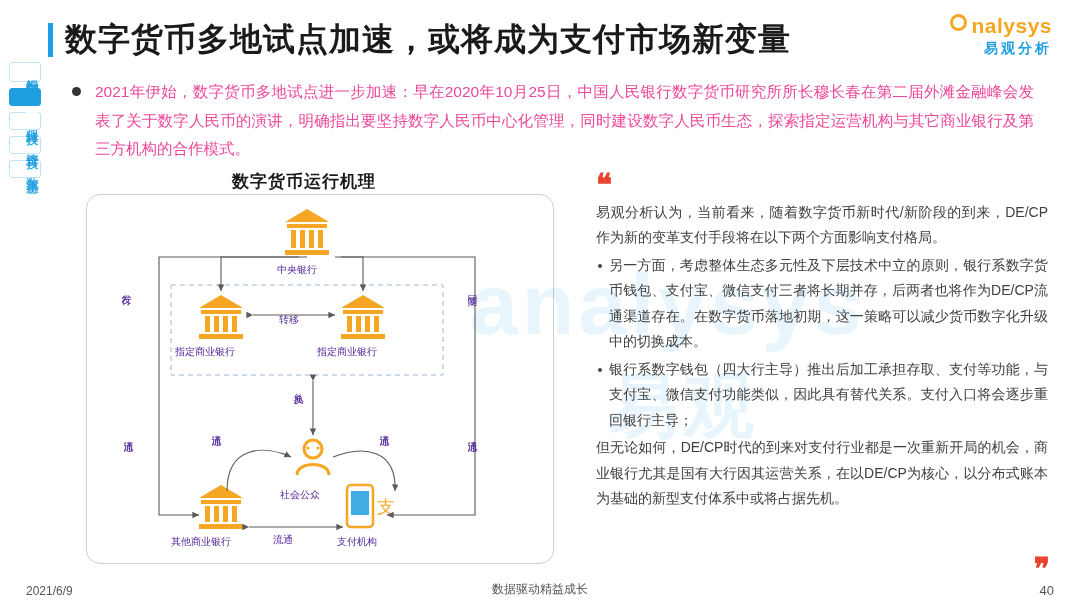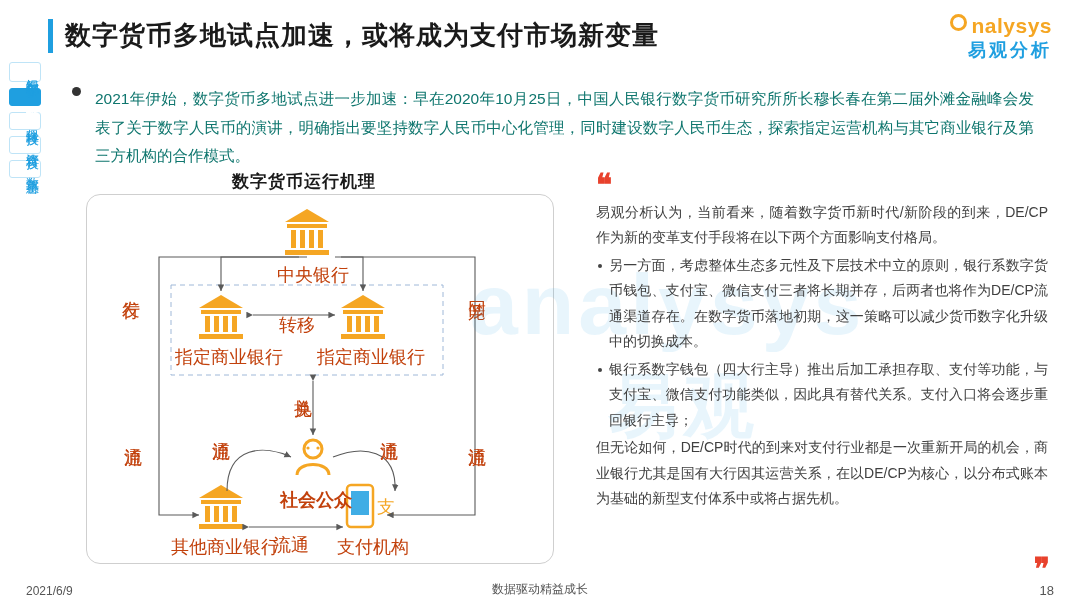--- a/index.html
+++ b/index.html
@@ -24,21 +24,21 @@
     display: flex;
     align-items: center;
   }
   .title-accent {
     width: 5px;
     height: 34px;
     background: #1f9fe0;
     margin-right: 12px;
   }
   .title-text {
-    font-size: 26px;
+    font-size: 32px;
     font-weight: bold;
     color: #1a1a1a;
     letter-spacing: 1px;
     white-space: nowrap;
     font-family: Liberation Mono, monospace;
   }
 
   
   .logo {
     position: absolute;
@@ -60,21 +60,21 @@
     margin-right: 4px;
     box-sizing: border-box;
   }
   .logo-word {
     font-size: 21px;
     color: #f5a623;
     font-weight: bold;
     letter-spacing: .5px;
   }
   .logo-cn {
-    font-size: 18px;
+    font-size: 14px;
     color: #1f9fe0;
     font-weight: bold;
     letter-spacing: 3px;
     margin-top: 2px;
   }
 
   
   .side-nav {
     position: absolute;
     left: 8px;
@@ -117,23 +117,22 @@
     width: 9px;
     height: 9px;
     background: #333;
     border-radius: 50%;
     margin: 9px 14px 0 0;
     flex: 0 0 auto;
   }
   .lead-text {
     font-size: 15.5px;
     line-height: 1.85;
-    color: #0f766e;
+    color: #ec4899;
     text-align: justify;
-    margin-top: 7px;
   }
 
   
   .diagram-title {
     position: absolute;
     left: 232px;
     top: 170px;
     font-size: 17px;
     font-weight: bold;
     color: #1a1a1a;
@@ -146,22 +145,22 @@
     width: 466px;
     height: 368px;
     border: 1px solid #cfcfcf;
     border-radius: 14px;
     background: #ffffff;
   }
   .diagram-box svg { display: block; }
 
   .d-label {
     position: absolute;
-    font-size: 18px;
-    color: #c2410c;
+    font-size: 10px;
+    color: #4c1d95;
     white-space: nowrap;
   }
   .d-label.vert {
     writing-mode: vertical-rl;
     text-orientation: upright;
     letter-spacing: 1px;
   }
 
   
   .watermark {
@@ -369,21 +368,21 @@
 
     <path d="M140,296 C140,250 178,250 204,262" fill="none" stroke="#5a5a5a" stroke-width="1.1" marker-end="url(#arr)"></path>
     <path d="M246,262 C276,250 310,254 308,296" fill="none" stroke="#5a5a5a" stroke-width="1.1" marker-end="url(#arr)"></path>
 
     <path d="M162,332 L256,332" fill="none" stroke="#5a5a5a" stroke-width="1.1" marker-end="url(#arr)" marker-start="url(#arrb)"></path>
   </svg>
 
   <div class="d-label" style="left:190px; top:68px;">中央银行</div>
   <div class="d-label" style="left:88px; top:150px;">指定商业银行</div>
   <div class="d-label" style="left:230px; top:150px;">指定商业银行</div>
-  <div class="d-label" style="left:193px; top:293px;font-weight:bold;">社会公众</div>
+  <div class="d-label" style="left:193px; top:293px;">社会公众</div>
   <div class="d-label" style="left:84px; top:340px;">其他商业银行</div>
   <div class="d-label" style="left:250px; top:340px;">支付机构</div>
 
   <div class="d-label vert" style="left:32px; top:92px;">发行</div>
   <div class="d-label vert" style="left:378px; top:92px;">回笼</div>
   <div class="d-label" style="left:192px; top:118px;">转移</div>
   <div class="d-label vert" style="left:204px; top:190px;">兑换</div>
   <div class="d-label vert" style="left:34px; top:238px;">流通</div>
   <div class="d-label vert" style="left:378px; top:238px;">流通</div>
   <div class="d-label vert" style="left:122px; top:232px;">流通</div>
@@ -404,13 +403,13 @@
   <div class="c-bullet">
     <span class="dot"></span>
     <span>银行系数字钱包（四大行主导）推出后加工承担存取、支付等功能，与支付宝、微信支付功能类似，因此具有替代关系。支付入口将会逐步重回银行主导；</span>
   </div>
   <p>但无论如何，DE/CP时代的到来对支付行业都是一次重新开局的机会，商业银行尤其是国有大行因其运营关系，在以DE/CP为核心，以分布式账本为基础的新型支付体系中或将占据先机。</p>
 </div>
 <div class="quote-close">❞</div>
 
 <div class="footer-date">2021/6/9</div>
 <div class="footer-center">数据驱动精益成长</div>
-<div class="footer-page">18</div>
+<div class="footer-page">40</div>
 
 </body></html>

